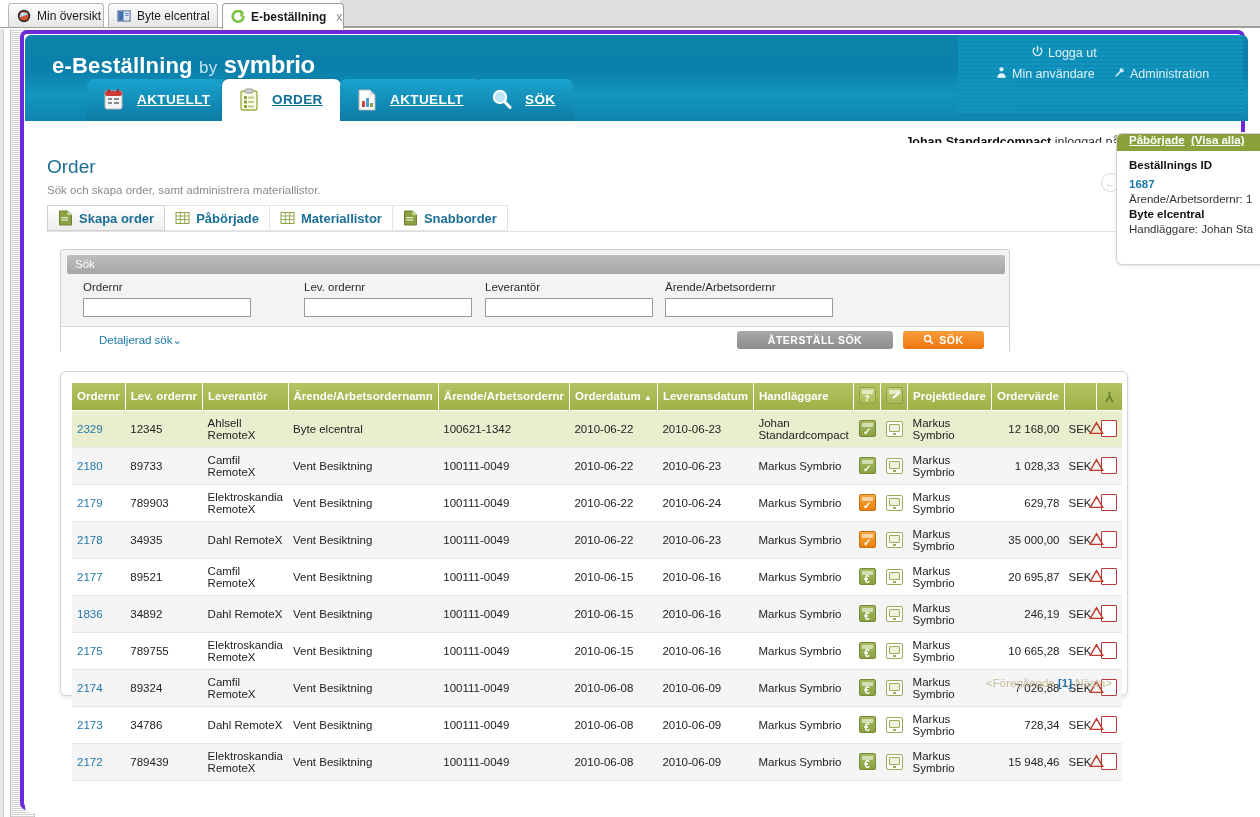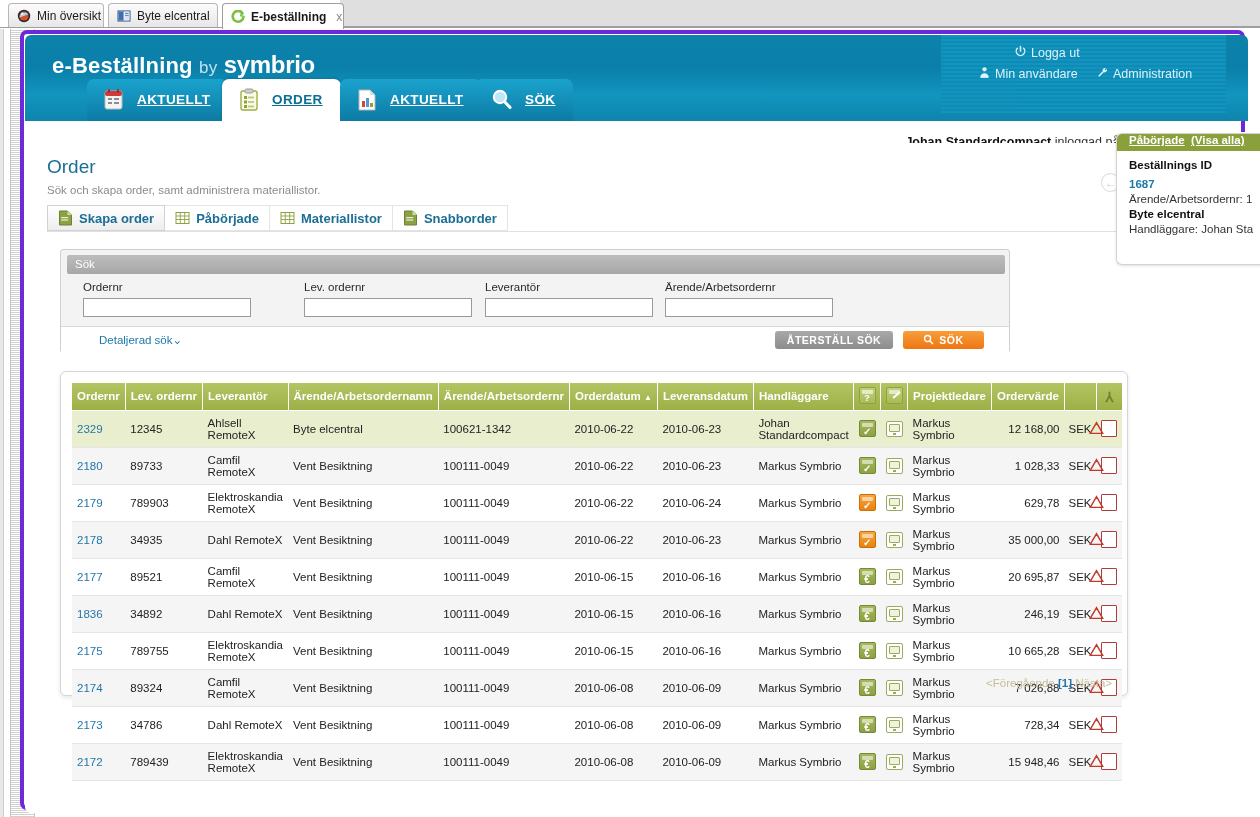--- a/index.html
+++ b/index.html
@@ -84,21 +84,21 @@
   }
   #brand {
     position: absolute; left: 27px; top: 16px;
     font-size: 22px; color: #ffffff; font-weight: bold; letter-spacing: .2px;
     white-space: nowrap;
   }
   #brand .by { font-weight: normal; color: #bfe4f1; font-size: 17px; }
   #brand .symb { font-size: 24px; color: #ffffff; font-weight: bold; letter-spacing: -.3px;}
 
   #userbox {
-    position: absolute; right: 22px; top: 0px; width: 285px; height: 78px;
+    position: absolute; right: 5px; top: 0px; width: 285px; height: 78px;
     background: repeating-linear-gradient(180deg,#1296c0,#1296c0 2px,#0f8cb5 2px,#0f8cb5 4px);
     opacity:.95;
   }
   .ulink {
     position: absolute; color: #eaf8ff; font-size: 12.5px; text-decoration: none;
     white-space: nowrap; display: flex; align-items: center; gap: 4px;
   }
   #lnk-logout { left: 73px; top: 10px; }
   #lnk-user   { left: 37px; top: 31px; }
   #lnk-admin  { left: 155px; top: 31px; }
@@ -199,21 +199,21 @@
   #detaljerad {
     position: absolute; left: 38px; top: 6px;
     font-size: 11.5px; color: #1b79a8; cursor: pointer; white-space: nowrap;
   }
   .sbtn {
     position: absolute; top: 4px; height: 18px;
     display: flex; align-items: center; justify-content: center; gap: 5px;
     font-size: 10.5px; font-weight: bold; color: #ffffff;
     letter-spacing: .5px; border-radius: 3px;
   }
-  #btn-reset { right: 116px; width: 118px; background: linear-gradient(#a9a9a9,#8c8c8c); }
+  #btn-reset { right: 116px; width: 156px; background: linear-gradient(#a9a9a9,#8c8c8c); }
   #btn-sok   { right: 25px;  width: 81px;  background: linear-gradient(#f79e3c,#ee7612); }
 
   
   #sidepanel {
     position: absolute; left: 1116px; top: 104px; width: 155px; height: 132px;
     background: #ffffff;
     border: 1px solid #d3d3d3; border-right: none;
     border-radius: 6px 0 0 6px;
     box-shadow: 0 1px 3px rgba(0,0,0,.12);
     overflow: hidden;

